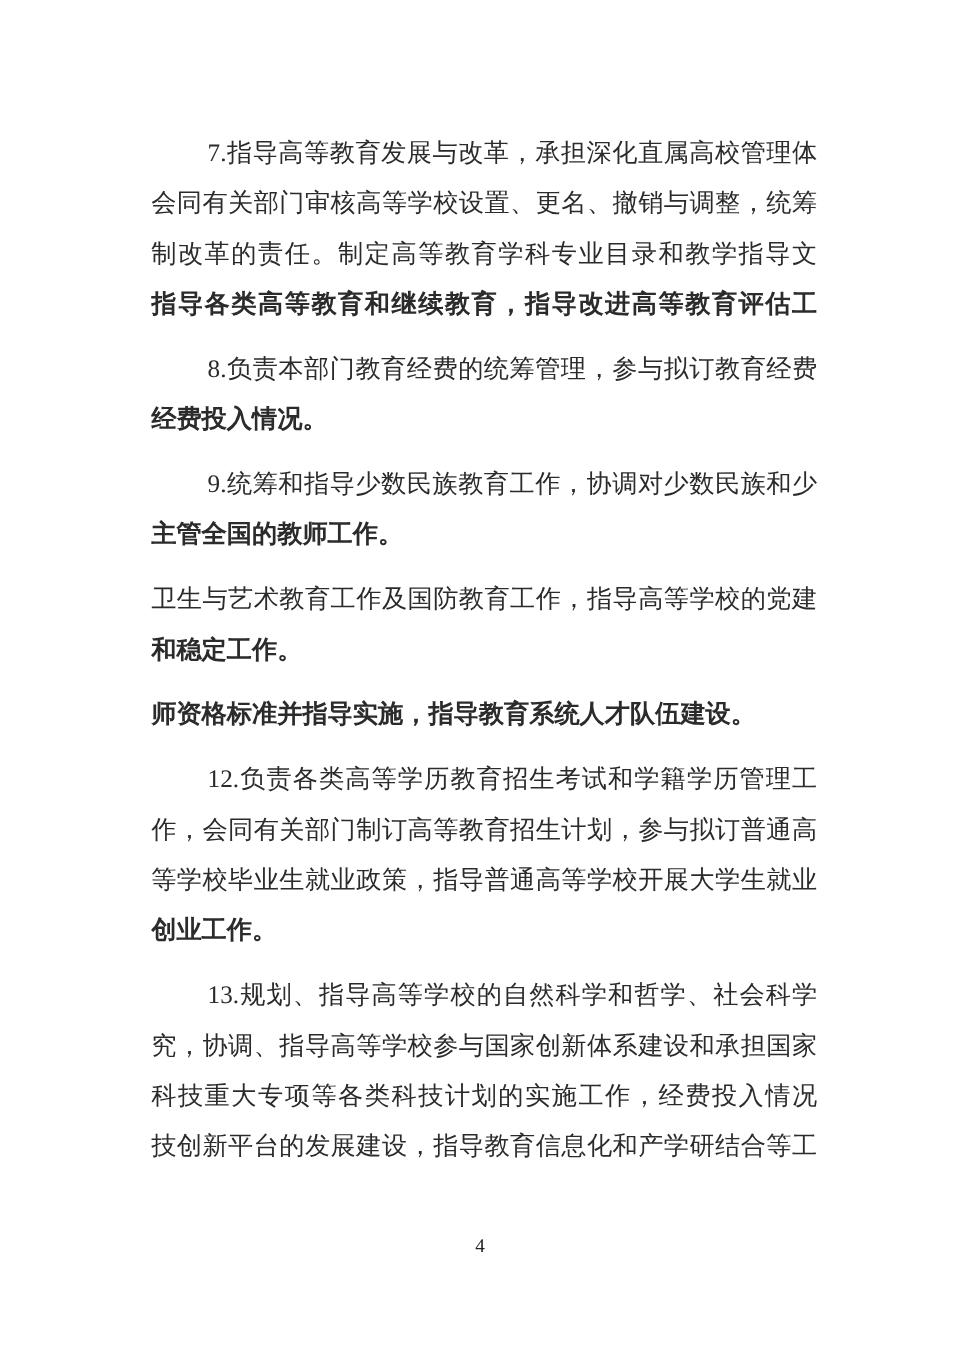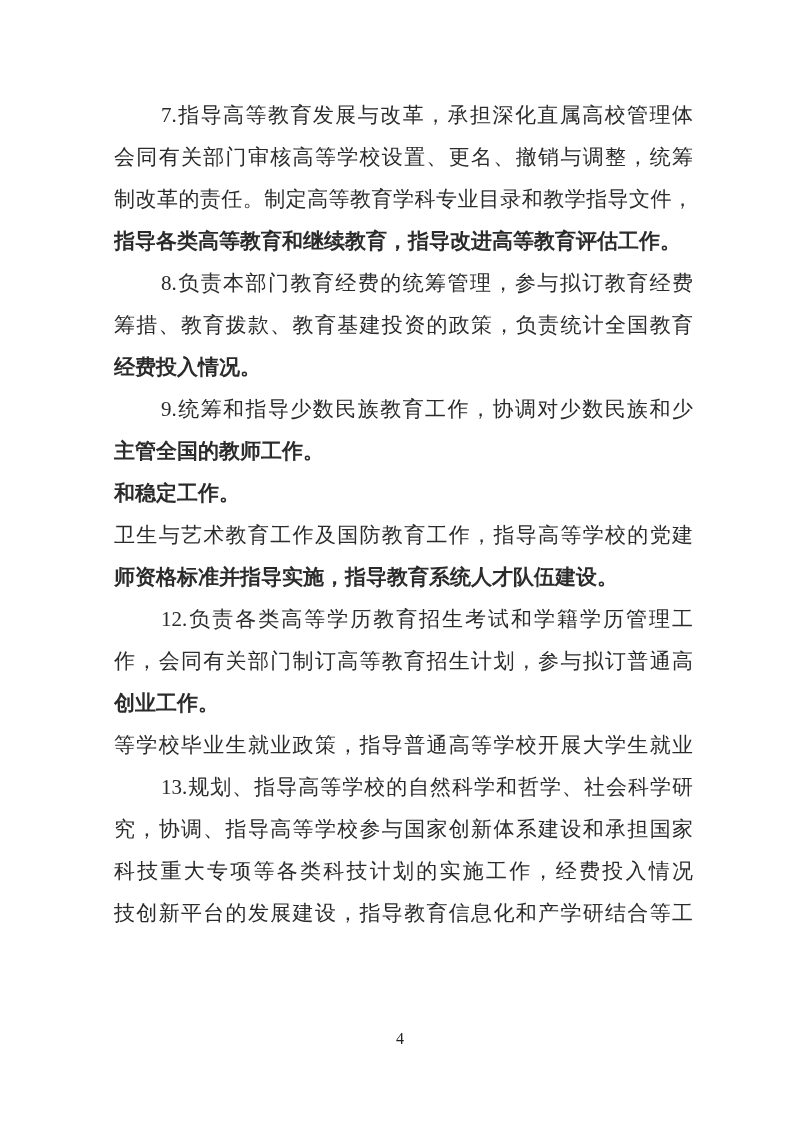--- a/index.html
+++ b/index.html
@@ -16,21 +16,21 @@
     color: #2b2b2b;
     overflow: hidden;
   }
   .content {
     position: absolute;
     left: 114px;
     top: 94px;
     width: 579px;
   }
   .para {
-    margin: 0;
+    margin: 12px;
     padding: 0;
   }
   .line {
     font-size: 21px;
     height: 42px;
     line-height: 42px;
     text-align: justify;
     text-align-last: justify;
     text-justify: inter-character;
     overflow: hidden;
@@ -59,39 +59,38 @@
 <div class="page">
   <main class="content">
       <div class="para">
         <div class="line first">7.指导高等教育发展与改革，承担深化直属高校管理体</div>
         <div class="line">会同有关部门审核高等学校设置、更名、撤销与调整，统筹</div>
         <div class="line">制改革的责任。制定高等教育学科专业目录和教学指导文件，</div>
         <div class="line last">指导各类高等教育和继续教育，指导改进高等教育评估工作。</div>
       </div>
       <div class="para">
         <div class="line first">8.负责本部门教育经费的统筹管理，参与拟订教育经费</div>
-        <div class="line">筹措、教育拨款、教育基建投资的政策，负责统计全国教育</div>
         <div class="line last">经费投入情况。</div>
       </div>
       <div class="para">
         <div class="line first">9.统筹和指导少数民族教育工作，协调对少数民族和少</div>
         <div class="line last">主管全国的教师工作。</div>
       </div>
       <div class="para">
+        <div class="line">卫生与艺术教育工作及国防教育工作，指导高等学校的党建</div>
         <div class="line last">和稳定工作。</div>
-        <div class="line">卫生与艺术教育工作及国防教育工作，指导高等学校的党建</div>
       </div>
       <div class="para">
         <div class="line last">师资格标准并指导实施，指导教育系统人才队伍建设。</div>
       </div>
       <div class="para">
         <div class="line first">12.负责各类高等学历教育招生考试和学籍学历管理工</div>
         <div class="line">作，会同有关部门制订高等教育招生计划，参与拟订普通高</div>
+        <div class="line">等学校毕业生就业政策，指导普通高等学校开展大学生就业</div>
         <div class="line last">创业工作。</div>
-        <div class="line">等学校毕业生就业政策，指导普通高等学校开展大学生就业</div>
       </div>
       <div class="para">
         <div class="line first">13.规划、指导高等学校的自然科学和哲学、社会科学研</div>
         <div class="line">究，协调、指导高等学校参与国家创新体系建设和承担国家</div>
         <div class="line">科技重大专项等各类科技计划的实施工作，经费投入情况</div>
         <div class="line">技创新平台的发展建设，指导教育信息化和产学研结合等工</div>
       </div>
     </main>
   <footer class="page-footer">
     <span>4</span>

